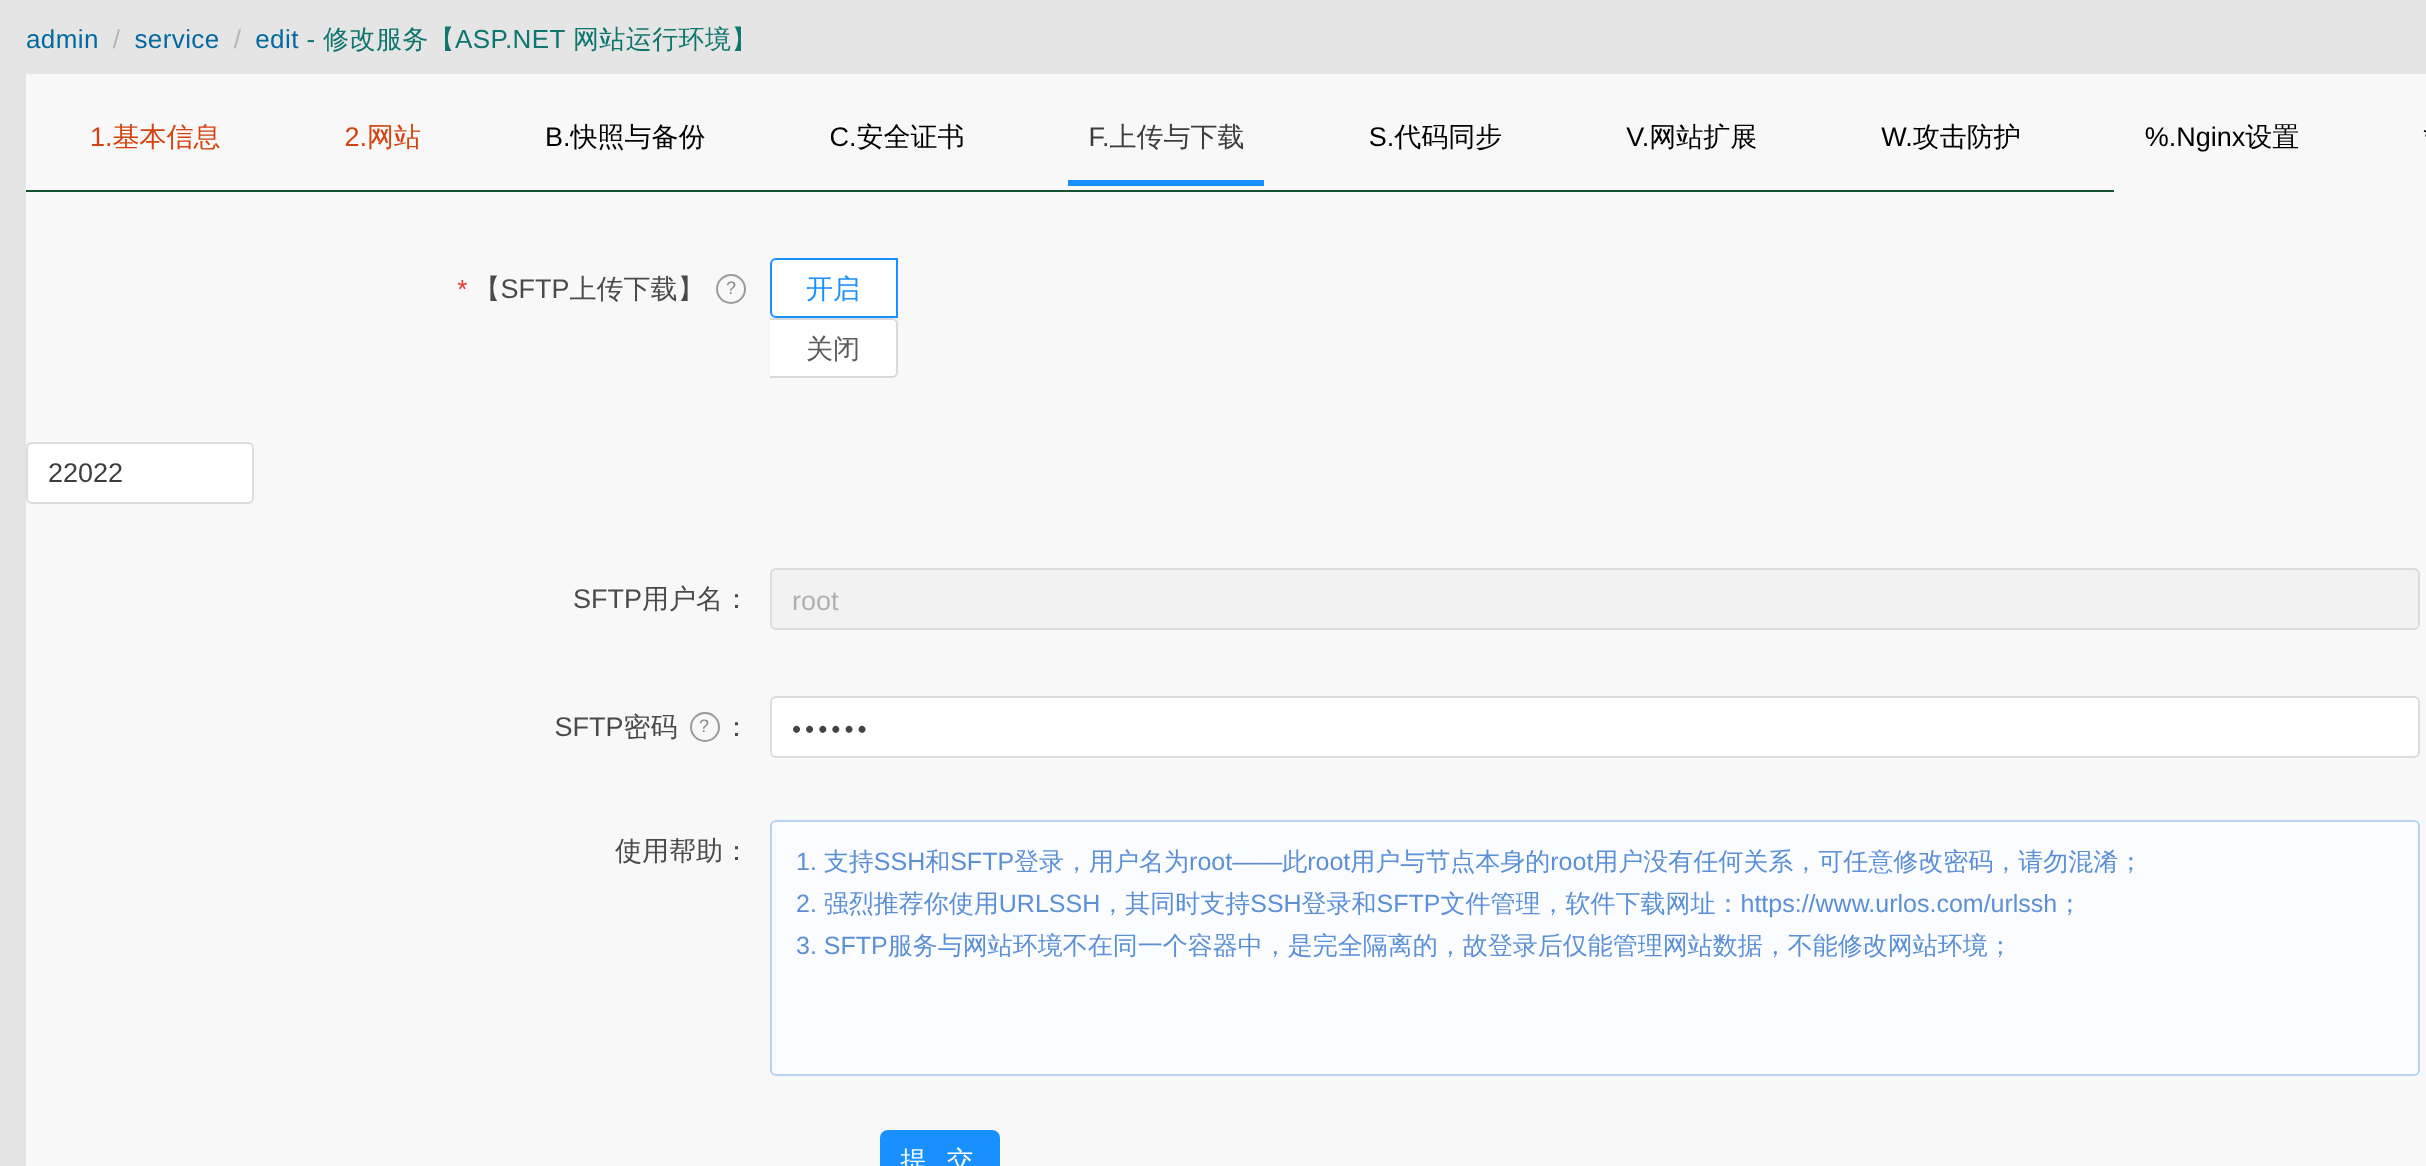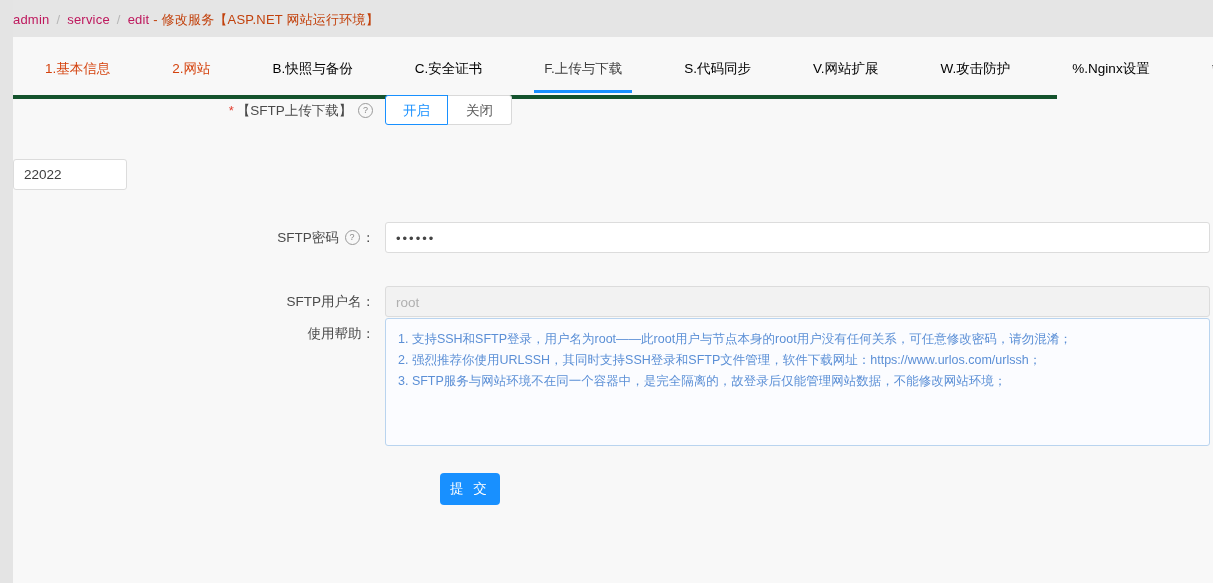--- a/index.html
+++ b/index.html
@@ -46,39 +46,39 @@
   .breadcrumb {
     position: absolute;
     left: 0px;
     top: 11px;
     white-space: nowrap;
     font-size: 13px;
     color: #8a8a8a;
     letter-spacing: 0.2px;
   }
   .breadcrumb .bc-sep { color: #b6b6b6; margin: 0 7px; }
-  .breadcrumb .bc-item { color: #be185d; }
-  .breadcrumb .bc-title { color: #c2410c; }
+  .breadcrumb .bc-item { color: #0369a1; }
+  .breadcrumb .bc-title { color: #0f766e; }
 
   
   .page {
     position: absolute;
     left: 13px; top: 37px;
     width: 1200px;
     height: 546px;
     background: #f8f8f8;
   }
 
   
   .tabbar {
     position: absolute;
     left: 0; top: 0;
     width: 1044px;
     height: 58px;
-    border-bottom: 4px solid #14532d;
+    border-bottom: 1px solid #14532d;
     background: #f8f8f8;
   }
   .tabs {
     position: absolute;
     left: 32px;
     top: 23px;
     display: flex;
     align-items: flex-start;
   }
   .tab {
@@ -141,21 +141,21 @@
     text-align: center;
     color: #8a8a8a;
     vertical-align: middle;
     margin: 0 2px;
     position: relative;
     top: -1px;
   }
   .ctl { padding-top: 0; }
 
   
-  .radio-group { display: flex; }
+  .radio-group { display: flex; flex-direction: column; }
   .radio-btn {
     height: 30px;
     line-height: 30px;
     padding: 0 17px;
     font-size: 13.5px;
     background: #fff;
     border: 1px solid #d9d9d9;
     color: #5a5a5a;
     cursor: pointer;
     box-sizing: border-box;
@@ -222,25 +222,25 @@
     color: #fff;
     border: none;
     border-radius: 4px;
     font-size: 13.5px;
     letter-spacing: 3px;
     cursor: pointer;
     font-family: "Liberation Sans", sans-serif;
     padding: 0;
   }
 
-  .sp-1 { margin-top: 0; }
+  .sp-1 { margin-top: 34px; }
   .sp-2 { margin-top: 32px; }
   .sp-3 { margin-top: 32px; }
   .sp-4 { margin-top: 32px; }
-  .sp-5 { }
+  .sp-5 { margin-top: 30px; }
   .sp-6 { margin-top: 27px; margin-left: 45px; }
 </style>
 </head>
 <body>
 
 <div class="left-rail"></div>
 <div class="rail-scroll"></div>
 
 <div class="header">
   <div class="breadcrumb" id="breadcrumb"><span class="bc-item">admin</span><span class="bc-sep">/</span><span class="bc-item">service</span><span class="bc-sep">/</span><span class="bc-item">edit</span><span class="bc-title">  -  修改服务【ASP.NET 网站运行环境】</span></div>
@@ -277,36 +277,36 @@
         </div>
       </div>
     </div>
 
     <div class="row sp-2">
       <div class="ctl">
         <input class="inp inp-port" value="22022" style="">
       </div>
     </div>
 
+    <div class="row sp-4">
+      <div class="lbl">
+        <span>SFTP用户名</span><span>：</span>
+      </div>
+      <div class="ctl">
+        <div class="inp inp-wide inp-disabled">root</div>
+      </div>
+    </div>
+
     <div class="row sp-3">
       <div class="lbl">
         <span>SFTP密码</span>
         <span class="qmark">?</span><span>：</span>
       </div>
       <div class="ctl">
         <div class="inp inp-wide dots">••••••</div>
-      </div>
-    </div>
-
-    <div class="row sp-4">
-      <div class="lbl">
-        <span>SFTP用户名</span><span>：</span>
-      </div>
-      <div class="ctl">
-        <div class="inp inp-wide inp-disabled">root</div>
       </div>
     </div>
 
     <div class="row sp-5">
       <div class="lbl">使用帮助：</div>
       <div class="ctl">
         <div class="helpbox" id="helpbox">
             <div class="helpline">1. 支持SSH和SFTP登录，用户名为root——此root用户与节点本身的root用户没有任何关系，可任意修改密码，请勿混淆；</div>
             <div class="helpline">2. 强烈推荐你使用URLSSH，其同时支持SSH登录和SFTP文件管理，软件下载网址：https://www.urlos.com/urlssh；</div>
             <div class="helpline">3. SFTP服务与网站环境不在同一个容器中，是完全隔离的，故登录后仅能管理网站数据，不能修改网站环境；</div>

